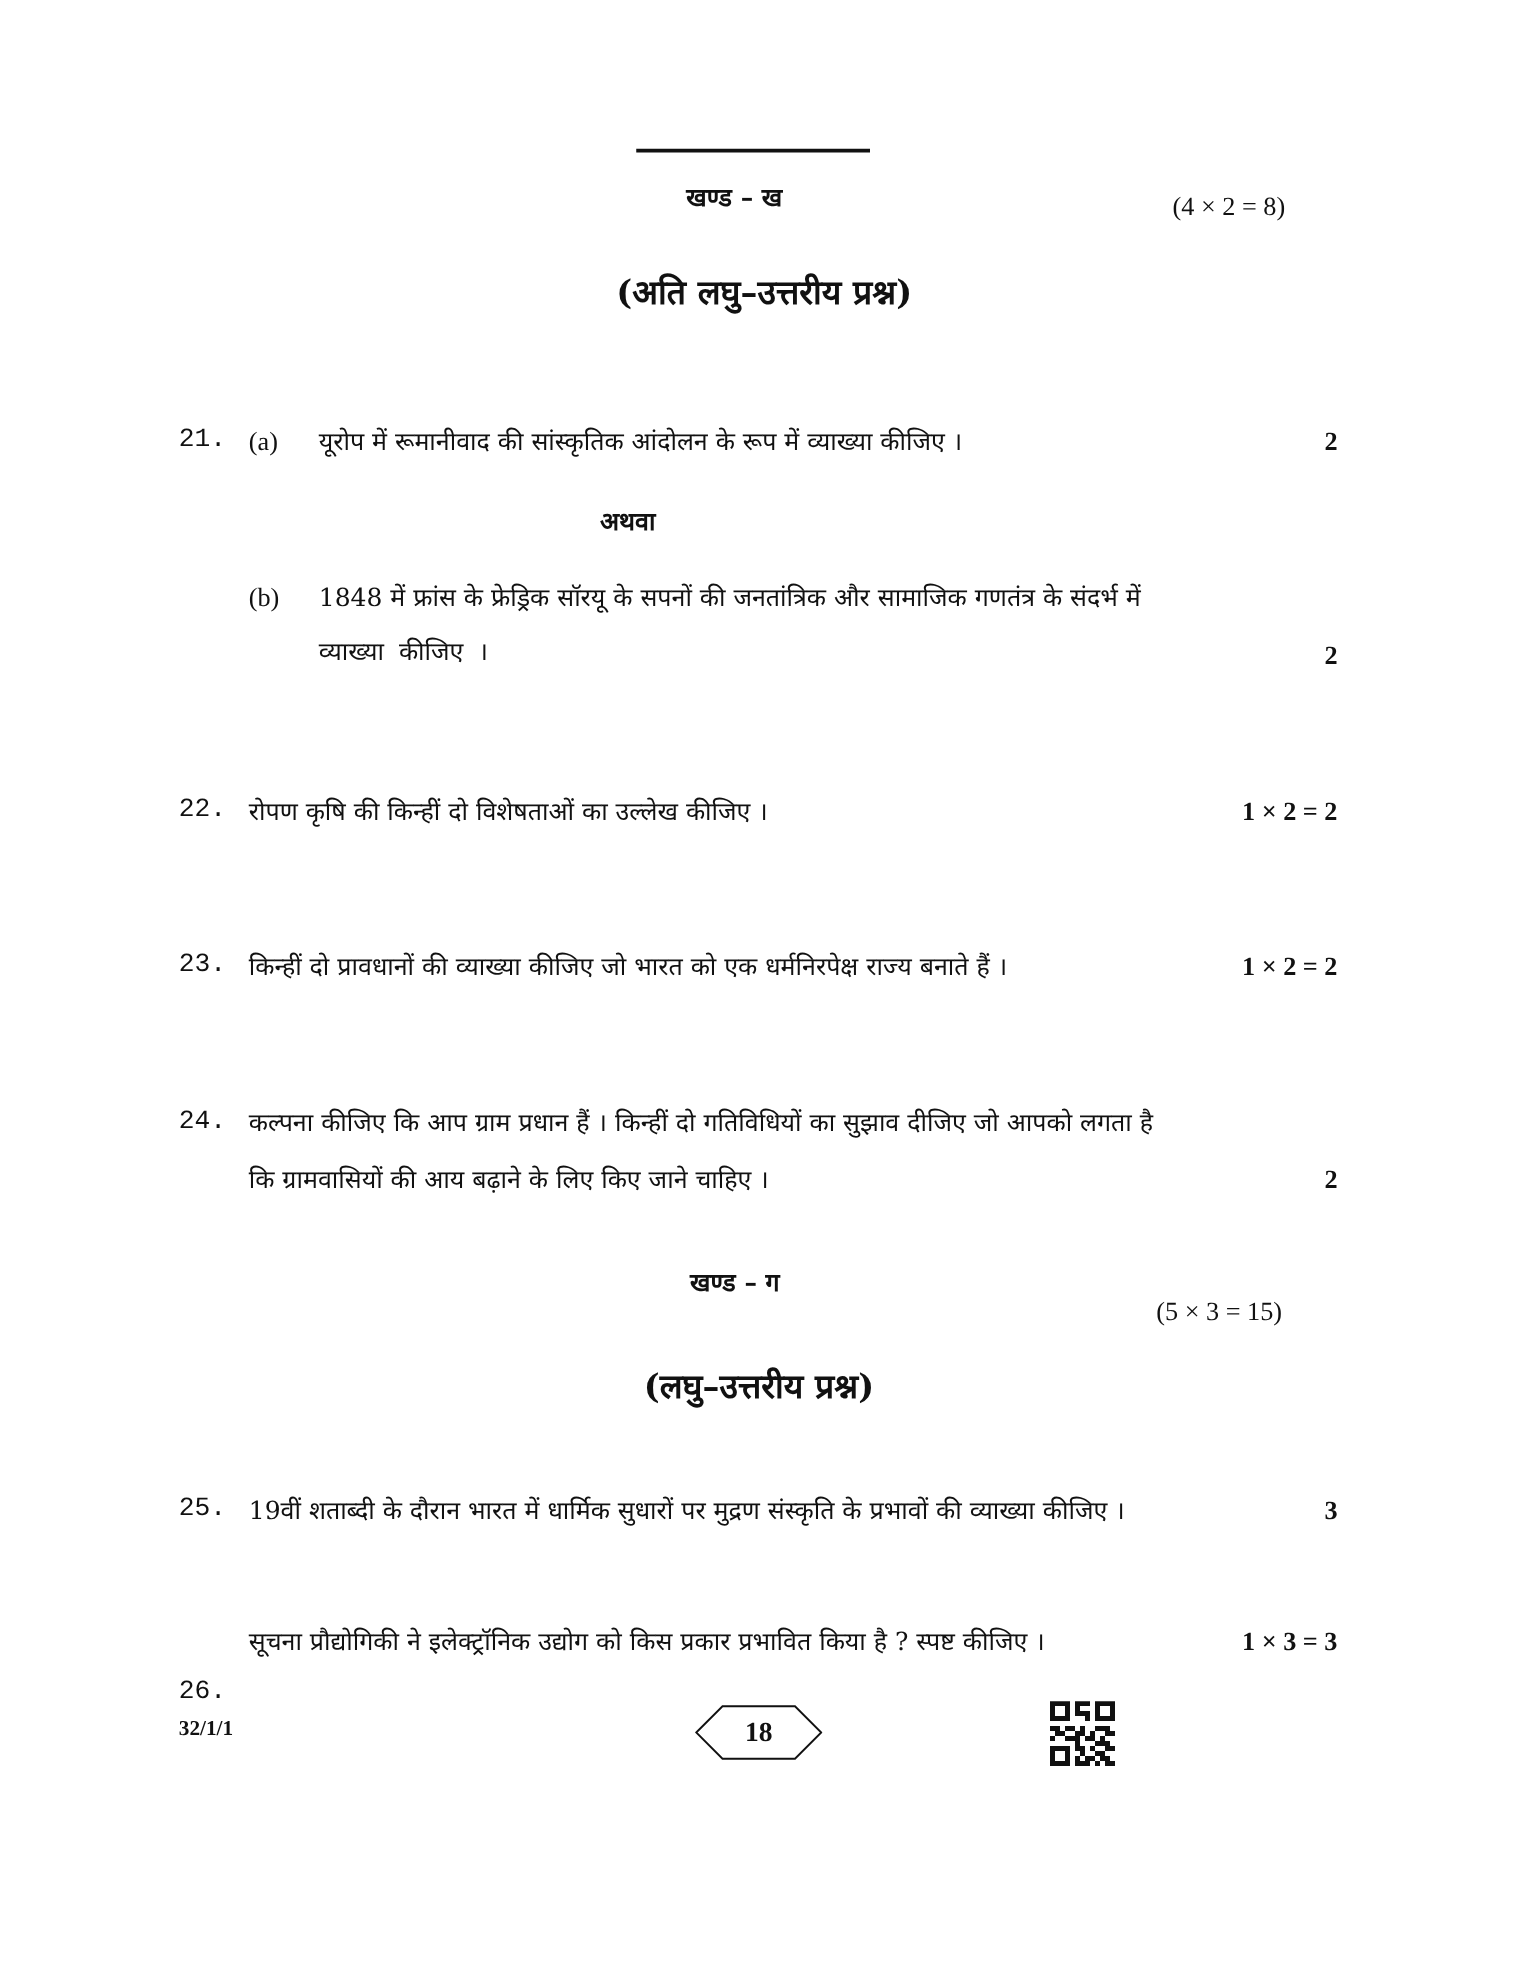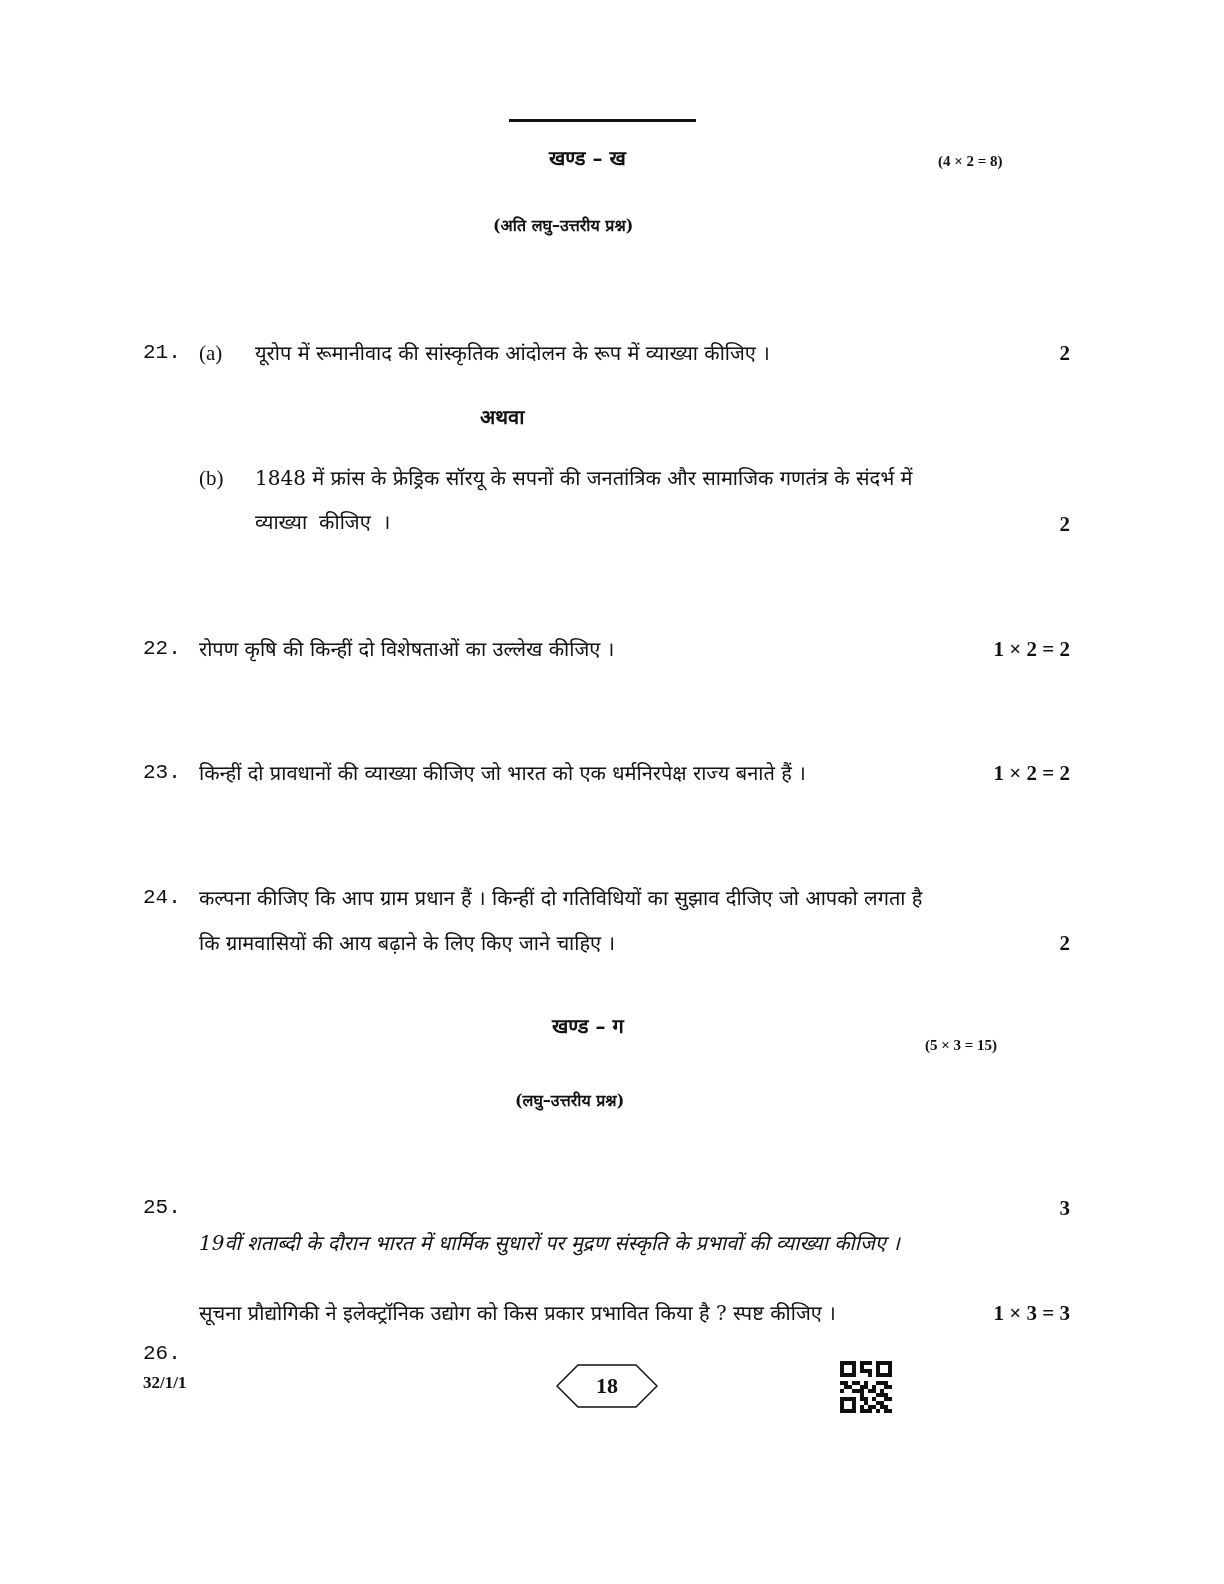--- a/index.html
+++ b/index.html
@@ -3,22 +3,22 @@
   <meta charset="utf-8">
   <style>
     html, body { margin: 0; padding: 0; background: #ffffff; }
     body {
       width: 1224px; height: 1584px; position: relative; overflow: hidden;
       font-family: "DejaVu Serif", "Liberation Serif", serif; color: #111;
     }
     .abs { position: absolute; }
     .rule-top { left: 509px; top: 119px; width: 187px; height: 3px; background: #111; }
     .sec-title { font-size: 20px; font-weight: bold; }
-    .sec-marks { font-size: 15px; font-weight: bold; font-family: "Liberation Serif", "DejaVu Serif", serif; }
-    .sec-sub { font-size: 16px; font-weight: bold; }
+    .sec-marks { font-size: 21px; font-weight: normal; font-family: "Liberation Serif", "DejaVu Serif", serif; }
+    .sec-sub { font-size: 27px; font-weight: bold; }
     .qnum { font-size: 21px; font-family: Liberation Mono, monospace; }
     .qtext { font-size: 20px; line-height: 46px; }
     .marks { font-size: 21px; font-weight: bold; font-family: "Liberation Serif", "DejaVu Serif", serif; text-align: right; }
     .subl { font-size: 21px; font-family: "Liberation Serif", "DejaVu Serif", serif; }
     .or { font-size: 20px; font-weight: bold; }
     .footer-code { font-size: 17px; font-weight: bold; font-family: "Liberation Serif", "DejaVu Serif", serif; }
     .pagebox { left: 556px; top: 1363px; width: 102px; height: 46px; }
     .pagebox svg { position: absolute; left: 0; top: 0; }
     .pagebox span {
       position: absolute; left: 0; top: 0; width: 102px; height: 46px; line-height: 46px; text-align: center;
@@ -58,21 +58,21 @@
 <div class="abs qnum" style="left:143px; top:886px;">24.</div>
 <div class="abs qtext" style="left:199px; top:875px; width:820px; text-align:justify;">कल्पना कीजिए कि आप ग्राम प्रधान हैं । किन्हीं दो गतिविधियों का सुझाव दीजिए जो आपको लगता है</div>
 <div class="abs qtext" style="left:199px; top:920px;">कि ग्रामवासियों की आय बढ़ाने के लिए किए जाने चाहिए ।</div>
 <div class="abs marks" style="left:1020px; top:931px; width:50px;">2</div>
 
 <div class="abs sec-title" style="left:552px; top:1012px;">खण्ड – ग</div>
 <div class="abs sec-marks" style="left:925px; top:1037px;">(5 × 3 = 15)</div>
 <div class="abs sec-sub" style="left:515px; top:1089px;">(लघु–उत्तरीय प्रश्न)</div>
 
 <div class="abs qnum" style="left:143px; top:1196px;">25.</div>
-<div class="abs qtext" style="left:199px; top:1220px;font-style:italic;">19वीं शताब्दी के दौरान भारत में धार्मिक सुधारों पर मुद्रण संस्कृति के प्रभावों की व्याख्या कीजिए ।</div>
+<div class="abs qtext" style="left:199px; top:1185px;">19वीं शताब्दी के दौरान भारत में धार्मिक सुधारों पर मुद्रण संस्कृति के प्रभावों की व्याख्या कीजिए ।</div>
 <div class="abs marks" style="left:1020px; top:1196px; width:50px;">3</div>
 
 <div class="abs qnum" style="left:143px; top:1342px;">26.</div>
 <div class="abs qtext" style="left:199px; top:1290px;">सूचना प्रौद्योगिकी ने इलेक्ट्रॉनिक उद्योग को किस प्रकार प्रभावित किया है ? स्पष्ट कीजिए ।</div>
 <div class="abs marks" style="left:920px; top:1301px; width:150px;font-family:Liberation Serif, serif;">1 × 3 = 3</div>
 
 <div class="abs footer-code" style="left:143px; top:1373px;">32/1/1</div>
 
 <div class="abs pagebox">
   <svg width="102" height="46" viewBox="0 0 102 46">

